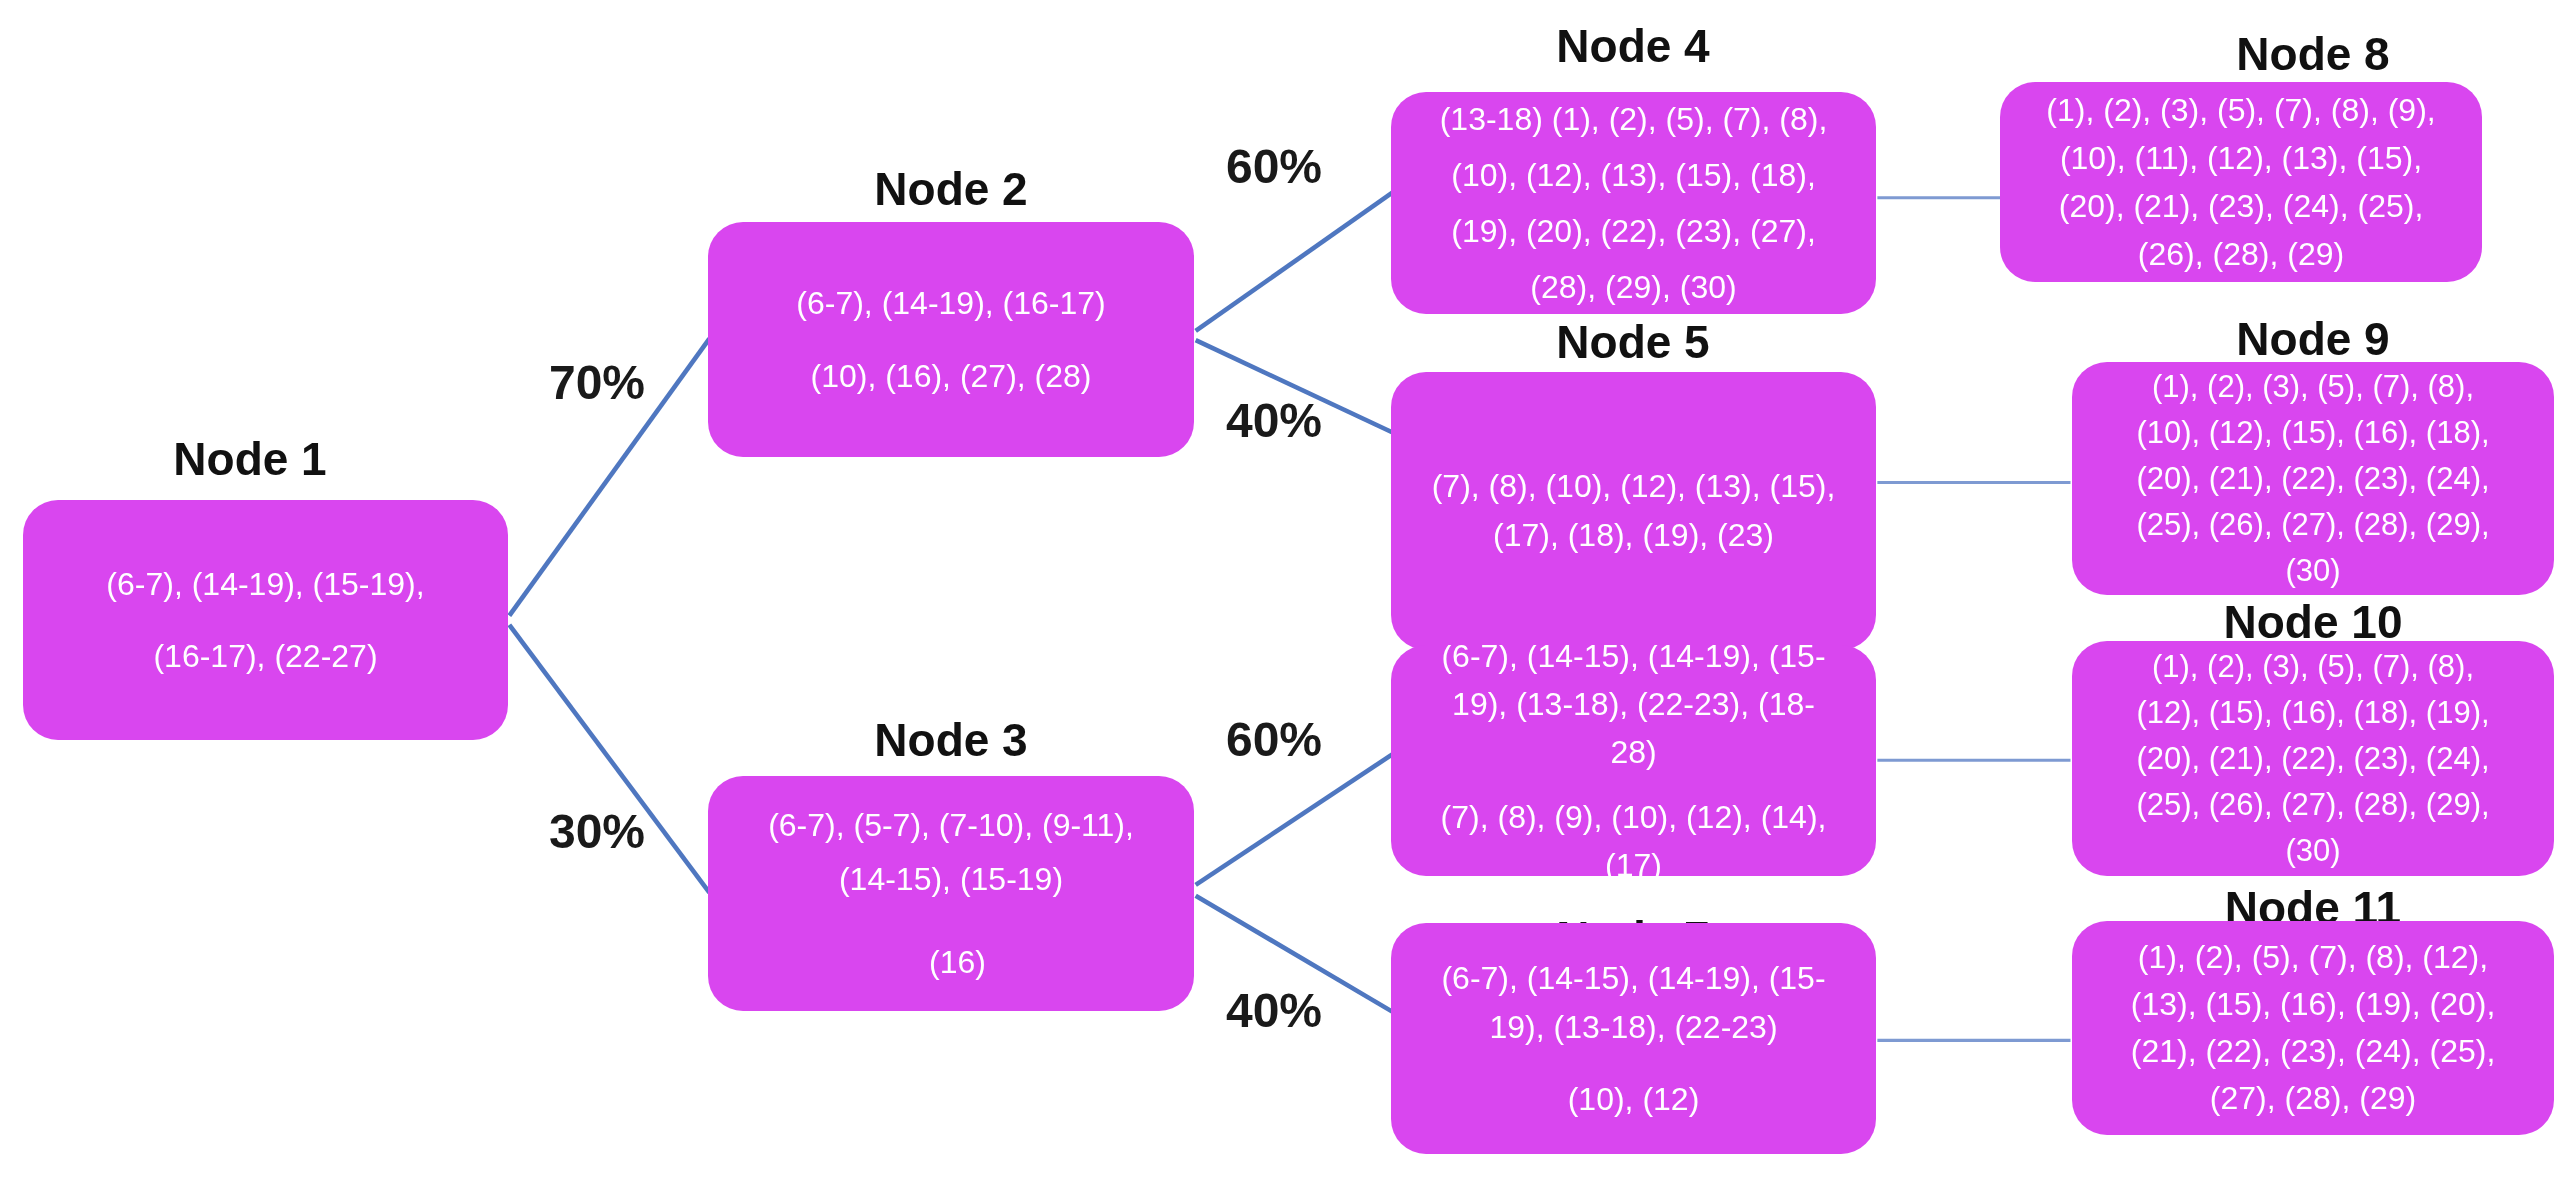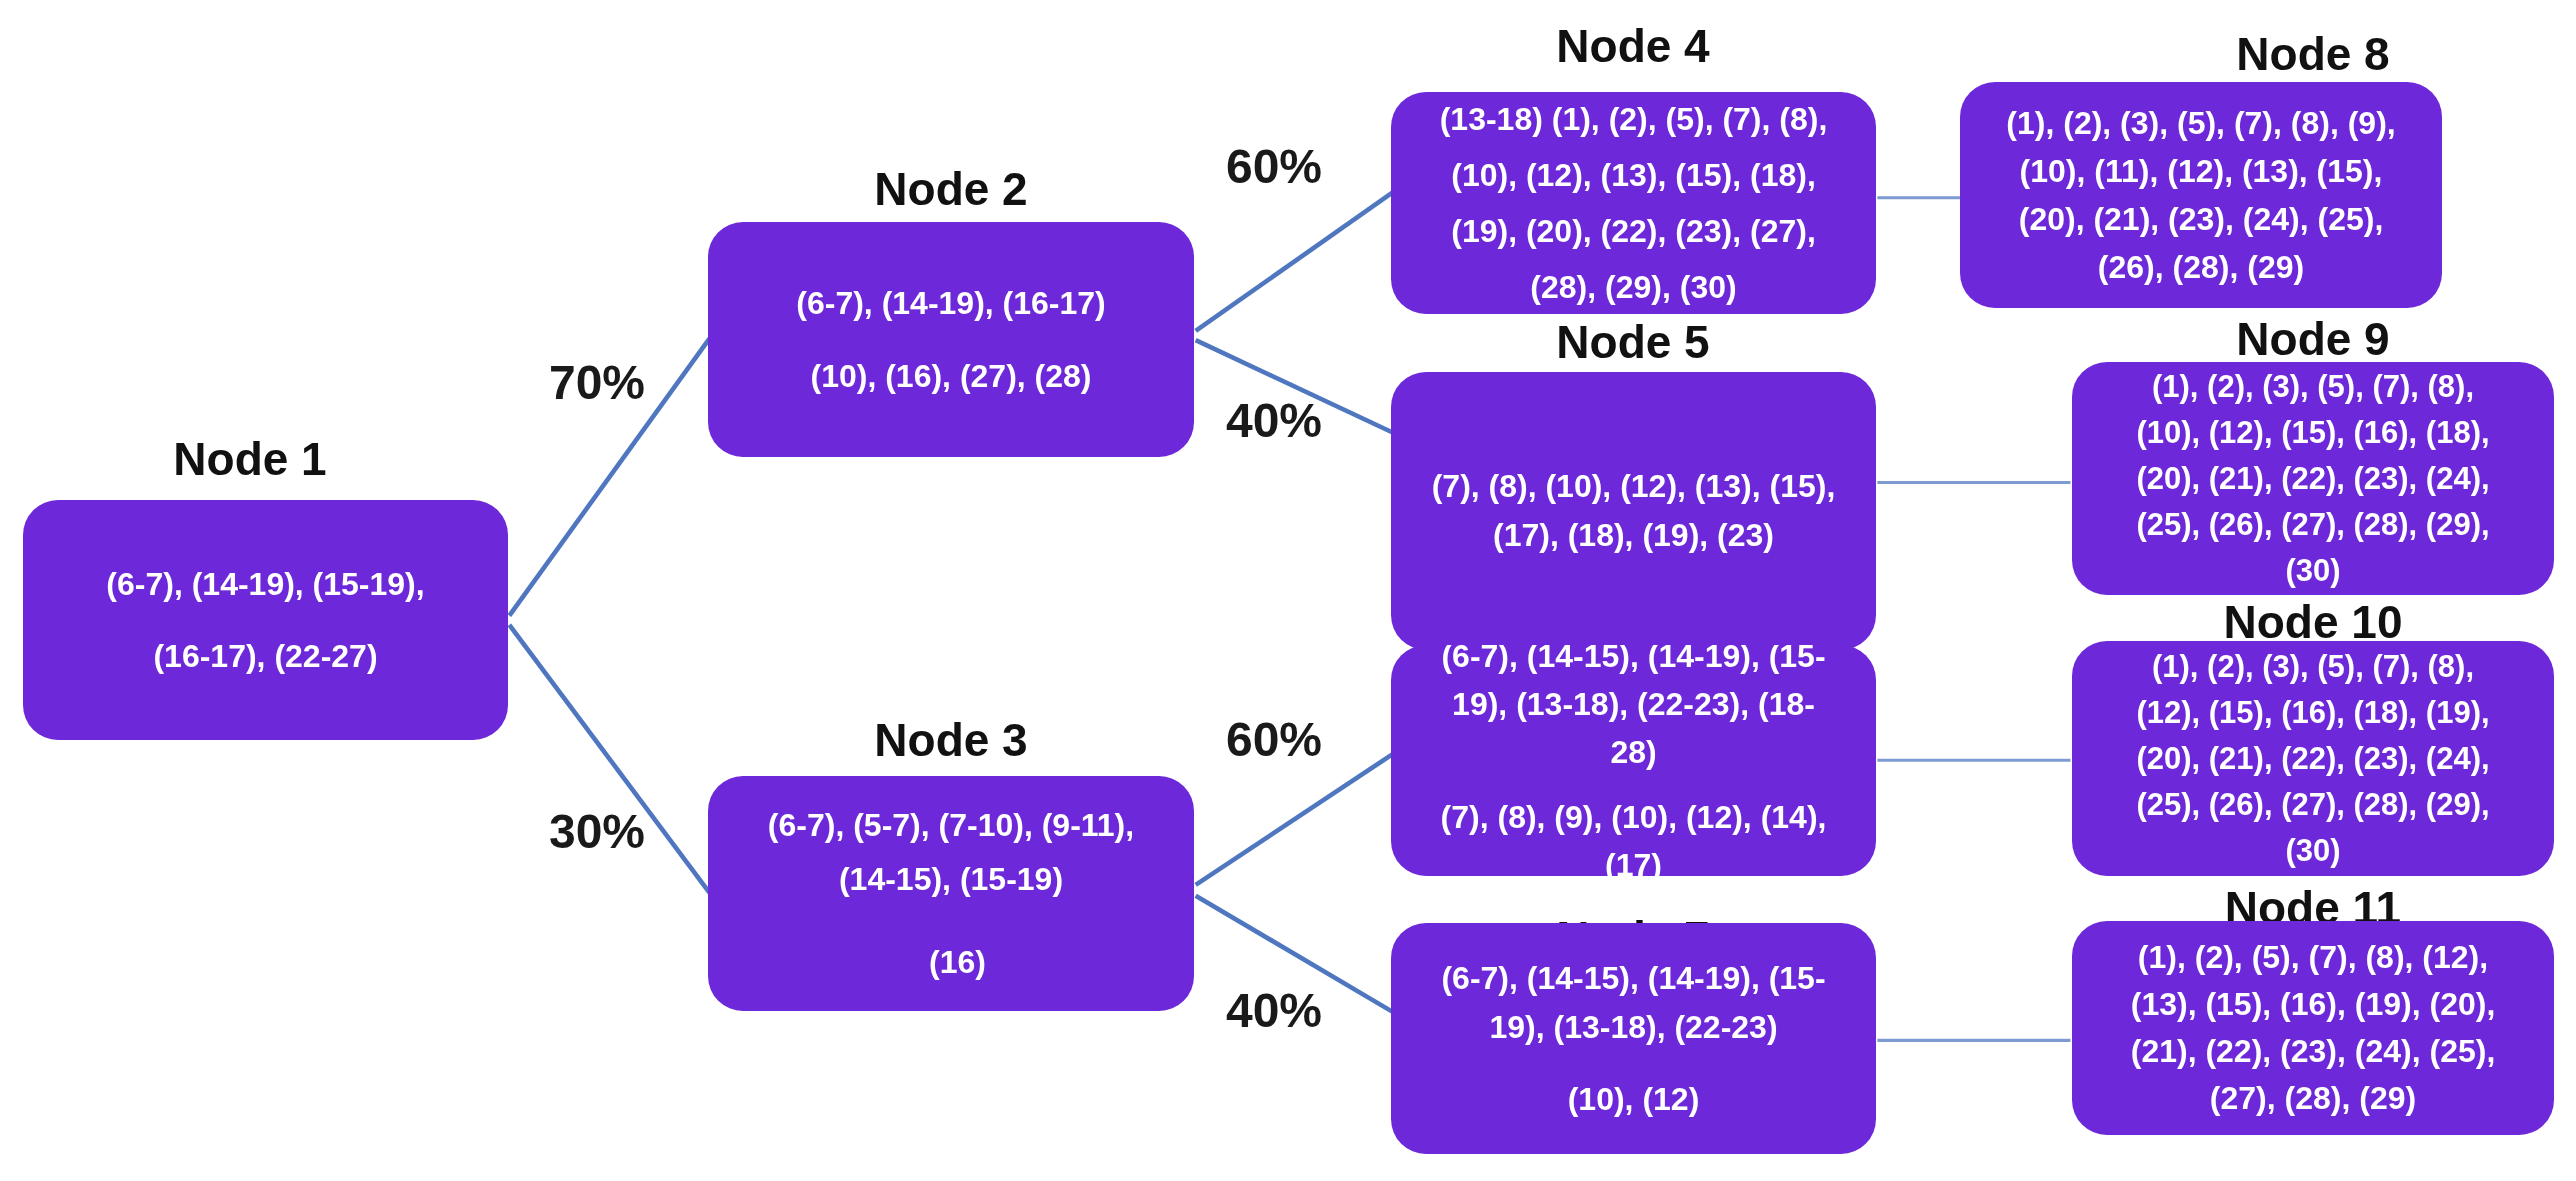--- a/index.html
+++ b/index.html
@@ -8,27 +8,27 @@
     width:2576px;height:1182px;
     background:#ffffff;
     font-family:"Liberation Sans", sans-serif;
     overflow:hidden;
   }
   #wires{position:absolute;left:0;top:0;width:2576px;height:1182px;}
   .wire{stroke:#4f77c0;stroke-width:6;fill:none;}
   .wire.horiz{stroke:#7e9ad2;stroke-width:4;}
   .node-box{
     position:absolute;
-    background:#6d28d9;
+    background:#d946ef;
     border-radius:35px;
     color:#ffffff;
     display:flex;flex-direction:column;
     align-items:center;justify-content:center;
     text-align:center;
-    font-weight:bold;
+    font-weight:normal;
     font-size:32px;
     padding:0 10.8px;box-sizing:border-box;
     overflow:hidden;
   }
   .node-title{
     position:absolute;
     transform:translate(-50%,-50%);
     color:#111111;
     font-weight:bold;
     font-size:46px;
@@ -45,21 +45,21 @@
   .para{margin:0;}
   .line{white-space:nowrap;line-height:48px;}
   
   .n1{left:23px;top:500px;width:485px;height:240px;}
   .n2{left:708px;top:222px;width:486px;height:235px;}
   .n3{left:708px;top:776px;width:486px;height:235px;}
   .n4{left:1391px;top:92px;width:485px;height:222px;}
   .n5{left:1391px;top:372px;width:485px;height:278px;}
   .n6{left:1391px;top:645px;width:485px;height:231px;}
   .n7{left:1391px;top:923px;width:485px;height:231px;}
-  .n8{left:1960px;top:82px;width:482px;height:226px;text-align:center;}
+  .n8{left:2000px;top:82px;width:482px;height:200px;text-align:center;}
   .n9{left:2072px;top:362px;width:482px;height:233px;}
   .n10{left:2072px;top:641px;width:482px;height:235px;}
   .n11{left:2072px;top:921px;width:482px;height:214px;}
   
   .n1 .para{margin:18.5px 0;} .n1 .line{line-height:35px;}
   .n2 .para{margin:19px 0;} .n2 .line{line-height:35px;}
   .n3 .line{line-height:54px;} .n3 .para + .para{margin-top:29px;margin-left:13px;}
   .n4 .line{line-height:56px;}
   .n5 .line{line-height:49px;}
   .n6 .line{line-height:48px;} .n6 .para + .para{margin-top:17px;}

